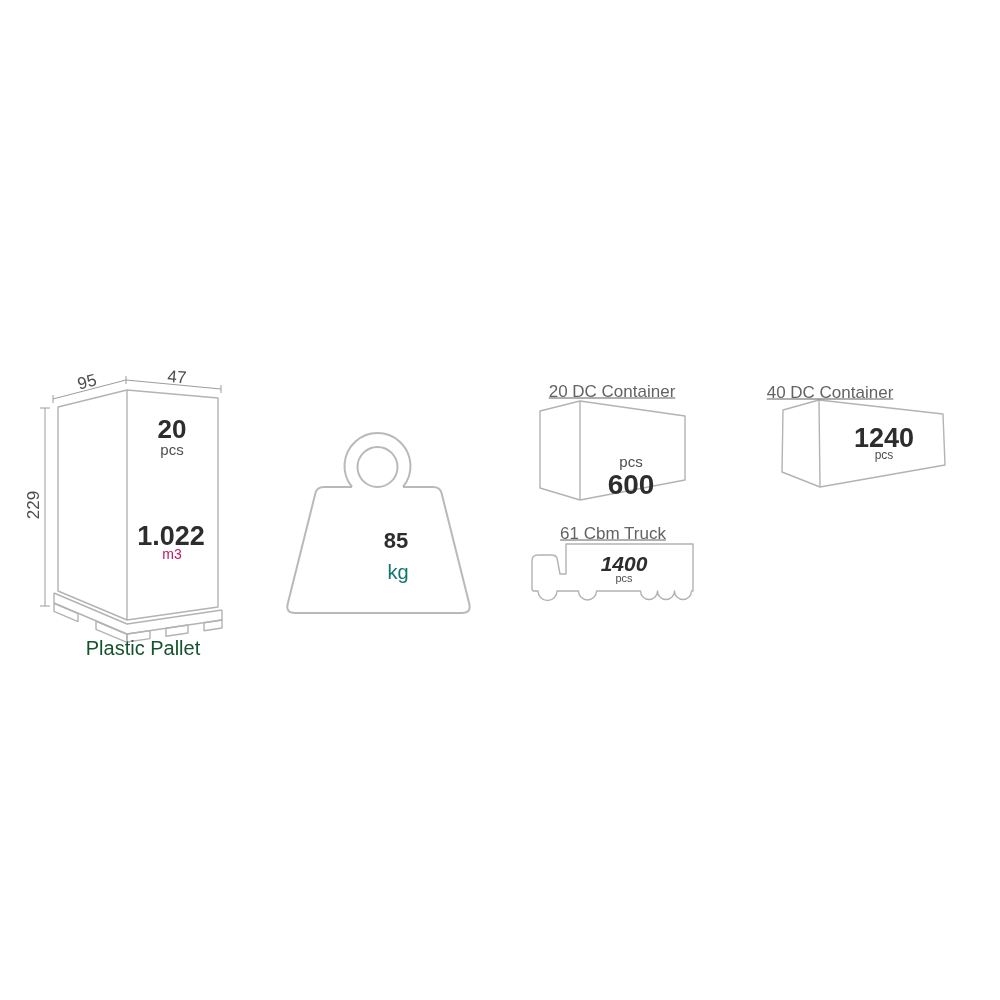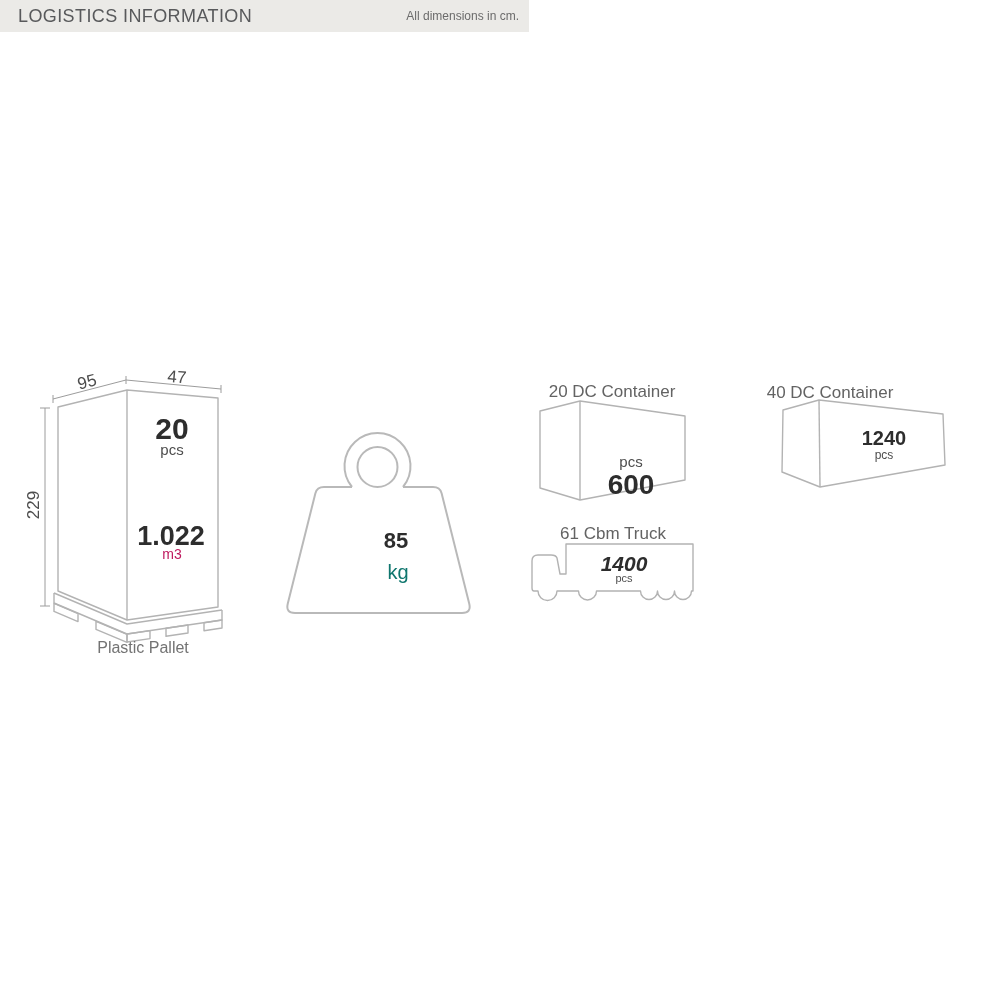--- a/index.html
+++ b/index.html
@@ -9,39 +9,35 @@
   .header-bar{position:absolute;left:0;top:300;width:529px;height:32px;background:#ebeae7;}
   .header-title{position:absolute;left:18px;top:0;height:32px;line-height:32px;
         font-size:18px;letter-spacing:.4px;color:#58595b;}
   .header-note{position:absolute;right:10px;top:0;height:32px;line-height:32px;
         font-size:12px;color:#6b6b6b;}
   
   .lbl{position:absolute;white-space:nowrap;transform:translate(-50%,-50%);
        color:#6e6e6e;line-height:1;}
   .num{font-weight:bold;color:#2d2d2d;}
   .dim{font-size:17px;color:#4d4d4d;}
-  .fig-title{font-size:17px;color:#636363;}
-  .caption{font-size:16px;color:#737373;}
+  .fig-title{font-size:17px;color:#636363;text-decoration:underline;}
+  .caption{font-size:20px;color:#14532d;}
   .rot-95{transform:translate(-50%,-50%) rotate(-15deg);}
   .rot-47{transform:translate(-50%,-50%) rotate(5deg);}
   .rot-229{transform:translate(-50%,-50%) rotate(-90deg);}
   svg{position:absolute;left:0;top:0;}
   .outline{fill:none;stroke:#b3b3b3;stroke-width:1.4;stroke-linejoin:round;}
   .outline-thick{fill:none;stroke:#b9b9b9;stroke-width:2;stroke-linejoin:round;}
   .dimline{fill:none;stroke:#9c9c9c;stroke-width:1;}
 </style>
 </head>
 <body>
 
 <div id="page">
 
-  <div class="header-bar">
-    <div class="header-title">LOGISTICS INFORMATION</div>
-    <div class="header-note">All dimensions in cm.</div>
-  </div>
 
   <svg width="1000" height="1000" viewBox="0 0 1000 1000">
 
     <g>
       <path class="outline" d="M58,407 L127,390 L218,398 L218,607 L127,620 L58,591 Z"></path>
       <path class="outline" d="M127,390 L127,620"></path>
 
       <path class="outline" d="M54,593 L127,624 L222,610"></path>
       <path class="outline" d="M54,593 L54,603 L127,634 L222,620 L222,610"></path>
 
@@ -80,34 +76,34 @@
                H596.5 A9,9 0 0 1 578.5,591
                H557 A9.5,9.5 0 0 1 538,591
                H534 Q532,591 532,588 V561 Q532,555 538,555
                H551 Q556,555 557,558 L560,574 H566 Z"></path>
     </g>
   </svg>
 
   <div class="lbl dim rot-95" style="left:87px;top:382px;">95</div>
   <div class="lbl dim rot-47" style="left:177px;top:377px;">47</div>
   <div class="lbl dim rot-229" style="left:33px;top:505px;">229</div>
-  <div class="lbl num" style="left:172px;top:429px;font-size:30px;text-align:center;">20</div>
+  <div class="lbl num" style="left:172px;top:429px;font-size:26px;text-align:center;">20</div>
   <div class="lbl" style="left:172px;top:449px;font-size:15px;color:#4d4d4d;">pcs</div>
   <div class="lbl num" style="left:171px;top:536px;font-size:27px;">1.022</div>
   <div class="lbl" style="left:172px;top:554px;font-size:14px;color:#be185d;">m3</div>
   <div class="lbl caption" style="left:143px;top:648px;">Plastic Pallet</div>
 
   <div class="lbl num" style="left:396px;top:541px;font-size:22px;">85</div>
   <div class="lbl" style="left:378px;top:572px;font-size:20px;color:#0f766e;margin-left:20px;">kg</div>
 
   <div class="lbl fig-title" style="left:612px;top:391px;">20 DC Container</div>
   <div class="lbl num" style="left:631px;top:441px;font-size:28px;margin-top:44px;">600</div>
   <div class="lbl" style="left:631px;top:461px;font-size:15px;color:#4d4d4d;">pcs</div>
 
   <div class="lbl fig-title" style="left:830px;top:392px;">40 DC Container</div>
-  <div class="lbl num" style="left:884px;top:438px;font-size:20px;">1240</div>
+  <div class="lbl num" style="left:884px;top:438px;font-size:27px;">1240</div>
   <div class="lbl" style="left:884px;top:455px;font-size:12px;color:#4d4d4d;">pcs</div>
 
   <div class="lbl fig-title" style="left:613px;top:533px;">61 Cbm Truck</div>
   <div class="lbl num" style="left:624px;top:563px;font-size:21px;font-style:italic;">1400</div>
   <div class="lbl" style="left:624px;top:578px;font-size:11px;color:#4d4d4d;">pcs</div>
 
 </div>
 
 </body></html>

